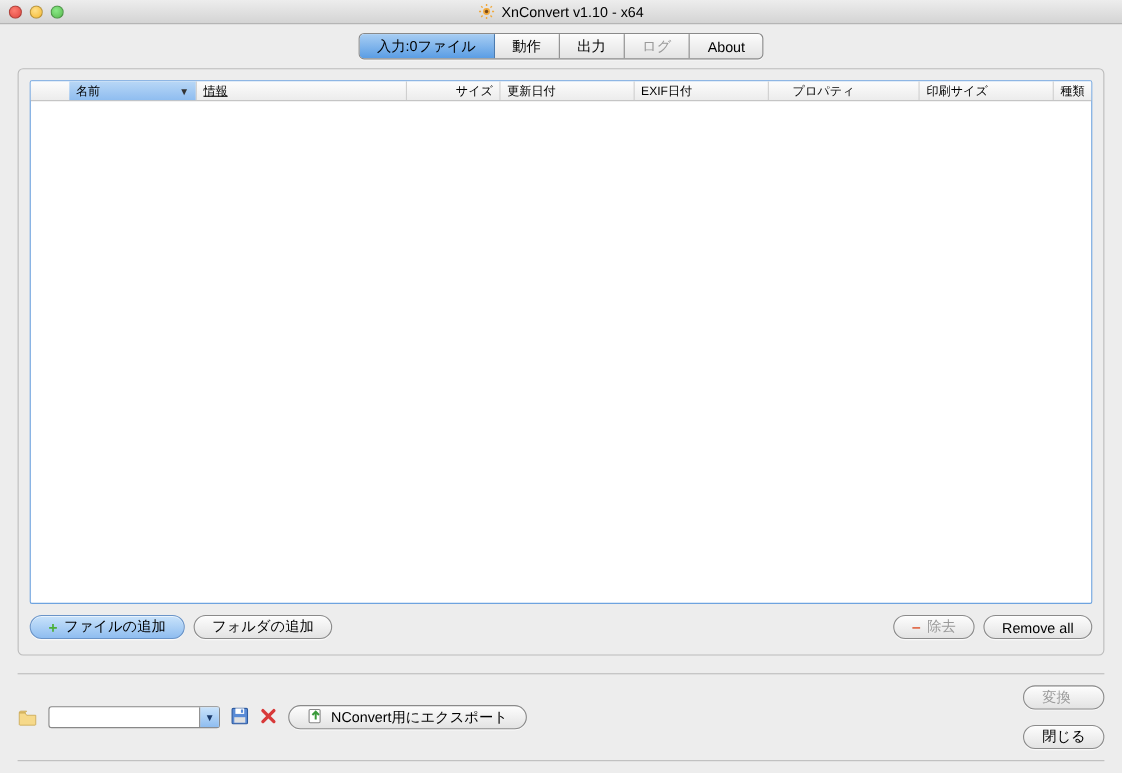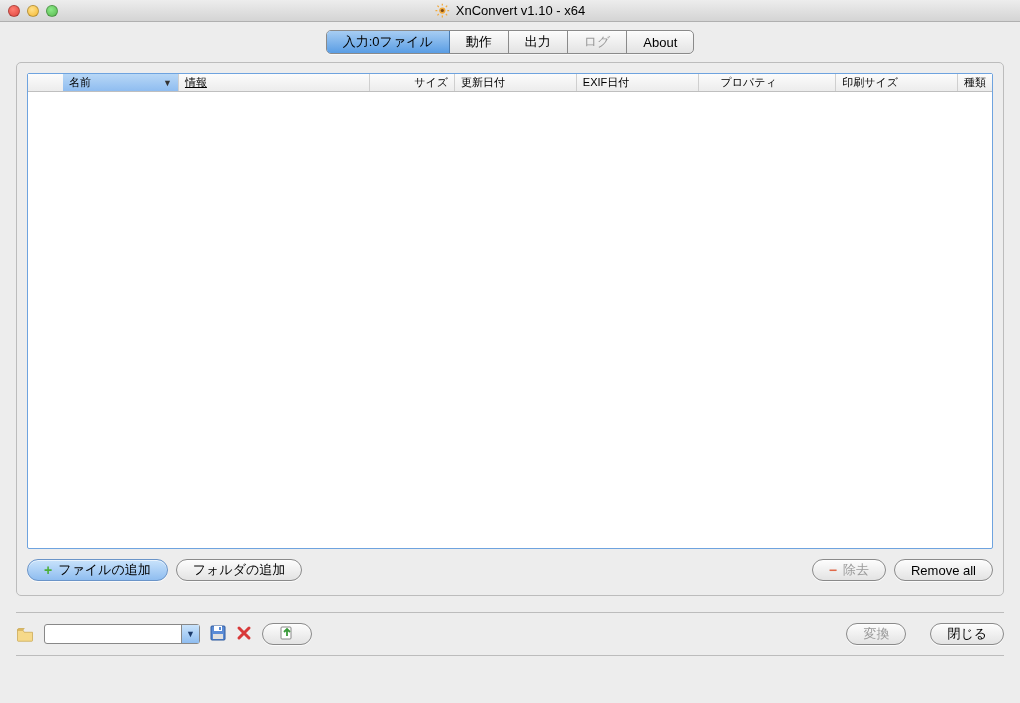--- a/index.html
+++ b/index.html
@@ -191,21 +191,21 @@
     width: 18px; height: 100%;
     border-left: 1px solid #888;
     background: linear-gradient(to bottom,#c9e3fb,#8fbdf0);
     display: flex;
     align-items: center;
     justify-content: center;
     font-size: 9px;
     color: #1a3a6a;
   }
   .save-icon svg, .delete-icon svg, .export-icon svg { width: 16px; height: 16px; }
-  .bottom-right { display: flex; gap: 24px; }
+  .bottom-right { display: flex; gap: 14px; flex-direction: column; }
 
 </style>
 </head>
 <body>
 
 <div class="titlebar">
   <div class="traffic-lights">
     <div class="light red"></div>
     <div class="light yellow"></div>
     <div class="light green"></div>
@@ -305,20 +305,21 @@
           <path d="M3 3 L13 13 M13 3 L3 13" stroke="#d83939" stroke-width="3" stroke-linecap="round"></path>
         </svg>
     </span>
     <div class="pill-btn">
       <span class="export-icon">
         <svg viewBox="0 0 16 16">
             <rect x="2" y="2" width="10" height="12" rx="1" fill="#fff" stroke="#888"></rect>
             <path d="M8 11 v-6 M5 7 l3 -3 l3 3" fill="none" stroke="#3a9a3a" stroke-width="1.8"></path>
           </svg>
       </span>
+      <span>NConvert用にエクスポート</span>
     </div>
   </div>
   <div class="bottom-right">
     <div class="pill-btn disabled">
       <span>変換</span>
     </div>
     <div class="pill-btn">
       <span>閉じる</span>
     </div>
   </div>

